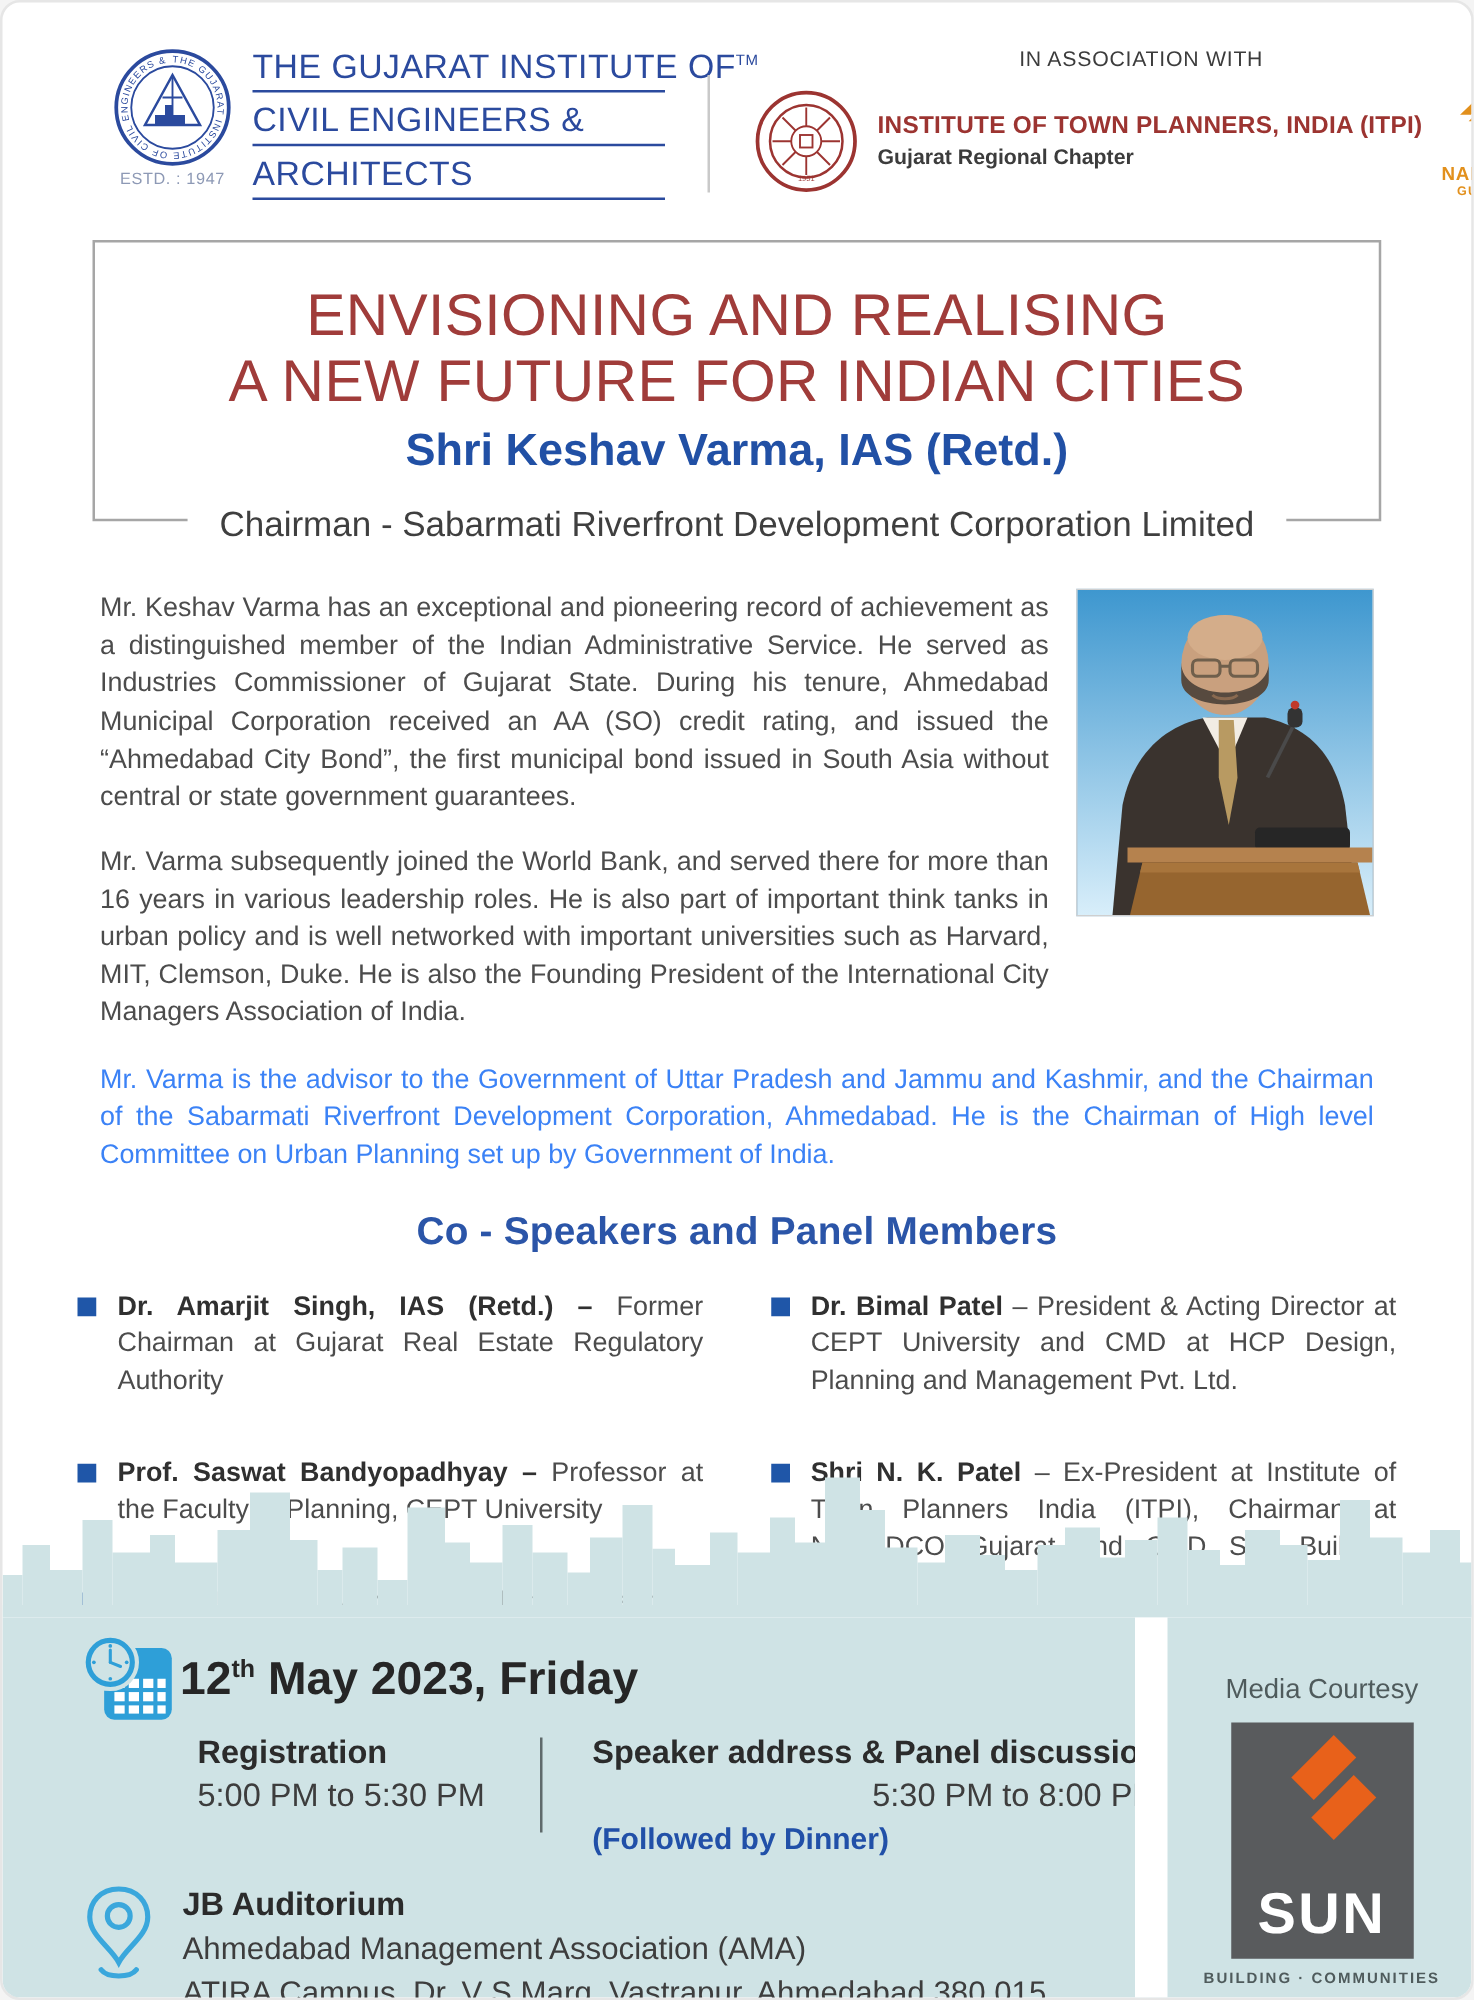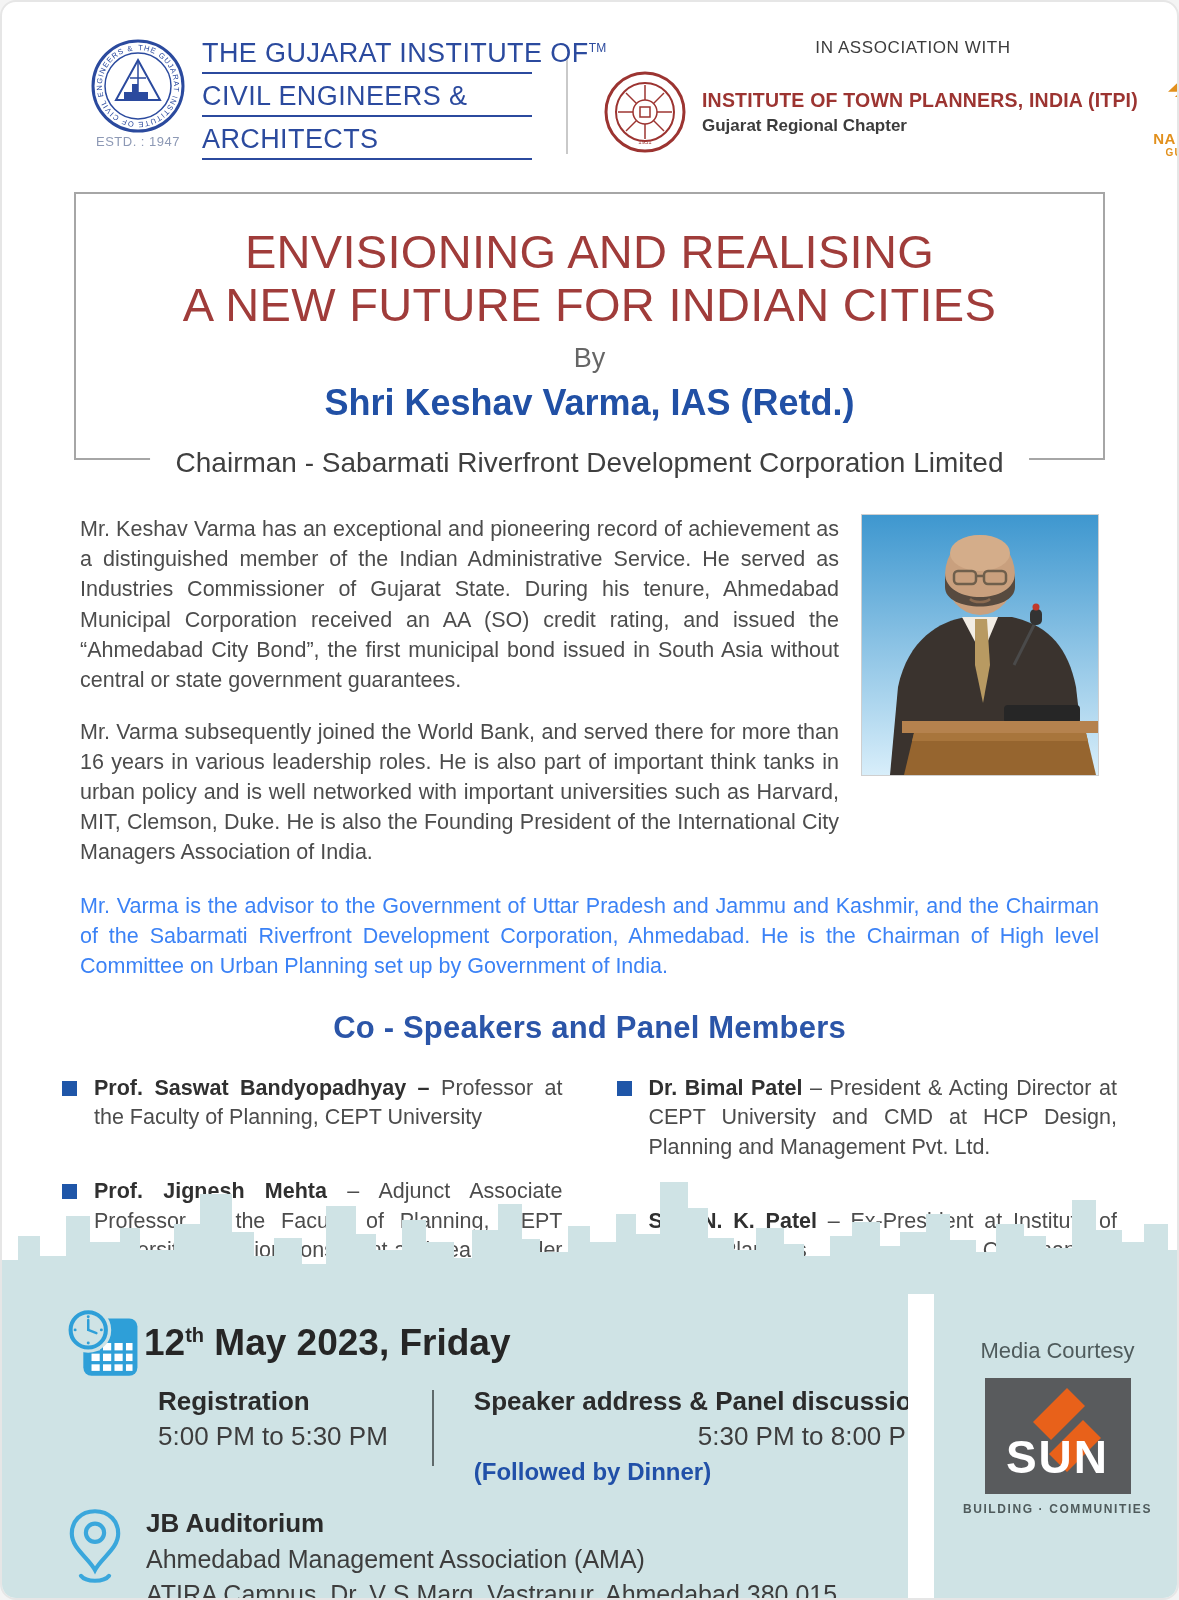--- a/index.html
+++ b/index.html
@@ -69,21 +69,21 @@
   .block-label { font-size:26px; font-weight:700; color:#2b2b2b; }
   .block-time { font-size:26px; color:#3d3d3d; margin-top:4px;text-align:right; }
   .time-divider { width:2px; background:#5f6a6b; margin:4px 40px 0 44px; height:76px; flex:none; }
   .dinner { font-size:24px; font-weight:700; color:#2150a8; margin-top:6px; }
   .venue-row { display:flex; gap:22px; margin:20px 0 0 4px; align-items:flex-start; }
   .venue-text { margin-top:2px; }
   .venue-name { font-size:26px; font-weight:700; color:#2b2b2b; }
   .venue-line { font-size:25px; color:#3d3d3d; margin-top:6px; }
   .band-right { position:absolute; left:932px; top:0; width:247px; height:100%; text-align:center; padding-top:44px; }
   .media-label { font-size:22px; color:#4f5b5c; }
-  .sun-box { width:146px; height:116px; background:#595b5d; margin:14px auto 0; position:relative; }
+  .sun-box { width:146px; height:189px; background:#595b5d; margin:14px auto 0; position:relative; }
   .sun-word { position:absolute; left:0; right:0; bottom:10px; font-size:46px; font-weight:700; color:#fff; letter-spacing:2px; }
   .sun-tagline { font-size:12px; color:#4f5b5c; letter-spacing:1.6px; margin-top:8px; font-weight:700; }
 </style>
 </head>
 <body>
 
 <div class="page">
 
   <div class="header">
     <div class="gicea-logo">
@@ -139,21 +139,20 @@
           <div class="naredco-region">GUJARAT</div>
         </div>
       </div>
     </div>
 
   </div>
 
   <div class="title-box">
     <div class="title-line">ENVISIONING AND REALISING</div>
     <div class="title-line">A NEW FUTURE FOR INDIAN CITIES</div>
-    <div class="title-by">By</div>
     <div class="title-speaker">Shri Keshav Varma, IAS (Retd.)</div>
     <div class="title-designation">Chairman  - Sabarmati Riverfront Development Corporation Limited</div>
   </div>
 
   <div class="bio">
     <div class="bio-text">
       <p>Mr. Keshav Varma has an exceptional and pioneering record of achievement as a distinguished member of the Indian Administrative Service. He served as Industries Commissioner of Gujarat State. During his tenure, Ahmedabad Municipal Corporation received an AA (SO) credit rating, and issued the “Ahmedabad City Bond”, the first municipal bond issued in South Asia without central or state government guarantees.</p>
       <p>Mr. Varma subsequently joined the World Bank, and served there for more than 16 years in various leadership roles. He is also part of important think tanks in urban policy and is well networked with important universities such as Harvard, MIT, Clemson, Duke. He is also the Founding President of the International City Managers Association of India.</p>
     </div>
     <div class="photo-frame">
@@ -185,20 +184,24 @@
         <path d="M52,218 L224,218 L234,260 L42,260 Z" fill="#96652f"></path>
         <path d="M52,218 L224,218 L226,226 L50,226 Z" fill="#a8753c"></path>
       </svg>
     </div>
   </div>
   <p class="bio-full">Mr. Varma is the advisor to the Government of Uttar Pradesh and Jammu and Kashmir, and the Chairman of the Sabarmati Riverfront Development Corporation, Ahmedabad. He is the Chairman of High level Committee on Urban Planning set up by Government of India.</p>
 
   <h2 class="co-heading">Co - Speakers and Panel Members</h2>
   <div class="speakers">
     <div class="s-col">
+      <div class="s-item">
+        <span class="s-bullet"></span>
+        <p class="s-text"><span class="s-name">Dr. Amarjit Singh, IAS (Retd.) –</span><span> Former Chairman at Gujarat Real Estate Regulatory Authority</span></p>
+      </div>
       <div class="s-item">
         <span class="s-bullet"></span>
         <p class="s-text"><span class="s-name">Prof. Saswat Bandyopadhyay –</span><span> Professor at the Faculty of Planning, CEPT University</span></p>
       </div>
       <div class="s-item">
         <span class="s-bullet"></span>
         <p class="s-text"><span class="s-name">Prof. Jignesh Mehta</span><span> – Adjunct Associate Professor at the Faculty of Planning, CEPT University &amp; Senior Consultant and Team Leader at Centre of Urban Planning and Policy (CUPP), CEPT Research and Development Foundation (CRDF)</span></p>
       </div>
     </div>
     <div class="s-col">

